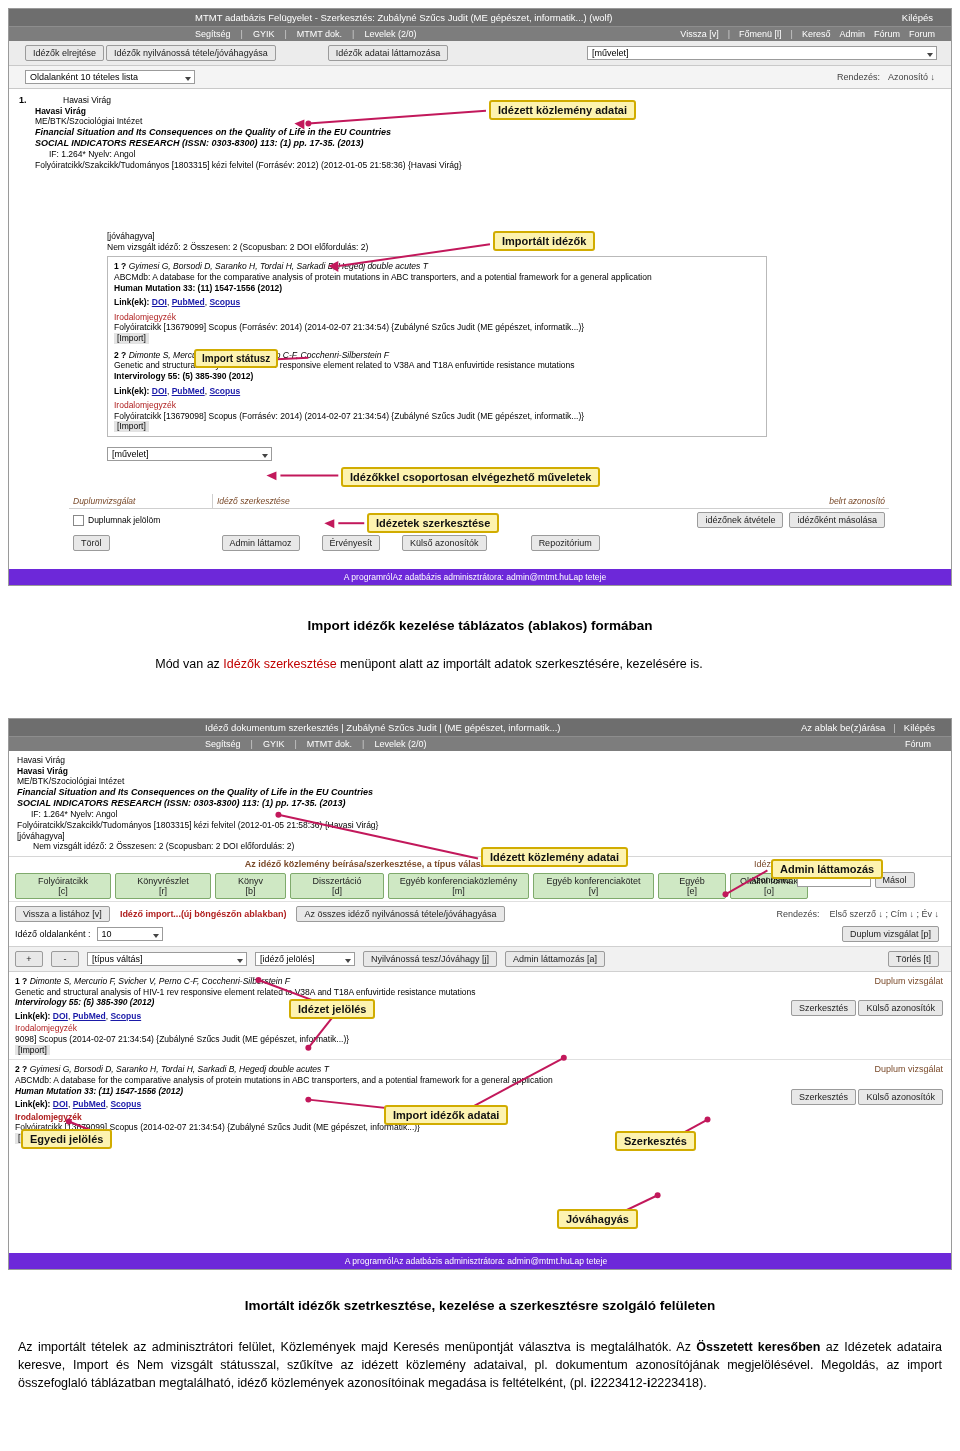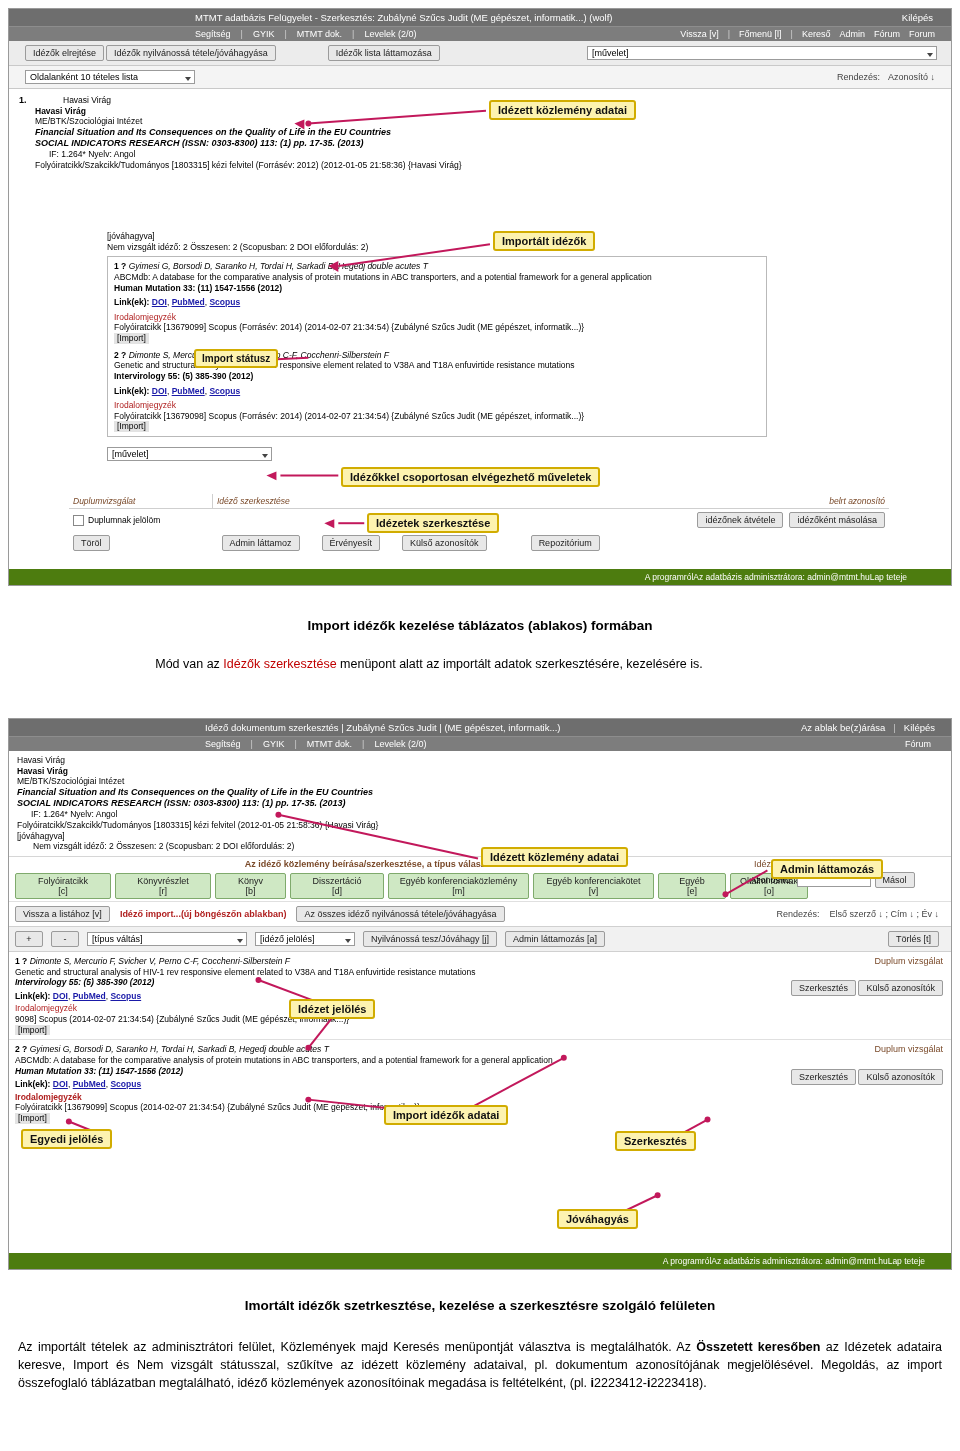--- a/index.html
+++ b/index.html
@@ -8,21 +8,21 @@
 
   
   .shot{position:relative;border:1px solid #9a9a9a;background:#fff;box-sizing:border-box;}
   .titlebar{background:#6e6e6e;color:#fff;font-size:9.5px;padding:3px 6px;display:flex;justify-content:space-between;align-items:center;}
   .menubar{background:#7d7d7d;color:#fff;font-size:9px;padding:2px 6px;display:flex;justify-content:space-between;align-items:center;border-top:1px solid #8d8d8d;}
   .toolbar{background:#ececec;border-bottom:1px solid #c9c9c9;padding:4px 6px;display:flex;align-items:center;gap:8px;font-size:9px;}
   .btn{background:#e8e8e8;border:1px solid #9b9b9b;border-radius:2px;padding:2px 7px;font-size:9px;color:#222;white-space:nowrap;}
   .btn.green{background:#cfe8c4;border-color:#7faa6c;}
   .sel{background:#fff;border:1px solid #9b9b9b;font-size:9px;padding:1px 14px 1px 4px;position:relative;min-width:90px;display:inline-block;}
   .sel:after{content:"";position:absolute;right:3px;top:6px;border-left:3px solid transparent;border-right:3px solid transparent;border-top:4px solid #444;}
-  .footerbar{background:#4d7c0f;color:#fff;font-size:8.5px;padding:3px 8px;display:flex;justify-content:flex-end;}
+  .footerbar{background:#6d28d9;color:#fff;font-size:8.5px;padding:3px 8px;display:flex;justify-content:center;}
 
   
   .callout{position:absolute;background:#fdf3b0;border:2px solid #d1ac00;border-radius:3px;font-size:11px;font-weight:bold;color:#111;padding:2px 7px;white-space:nowrap;z-index:20;}
   .callout.sm{font-size:10px;padding:2px 6px;}
   svg.arrows{position:absolute;left:0;top:0;width:100%;height:100%;overflow:visible;z-index:15;pointer-events:none;}
 
   
   .rec{font-size:8.5px;line-height:1.25;}
   .b{font-weight:bold;}
   .i{font-style:italic;}
@@ -64,21 +64,21 @@
         <span>Kereső</span>
         <span>Admin</span>
         <span>Fórum</span>
         <span>Forum</span>
       </span>
     </div>
 
     <div class="toolbar" style="gap:2px;">
       <span class="btn" style="margin-left:10px;">Idézők elrejtése</span>
       <span class="btn">Idézők nyilvánossá tétele/jóváhagyása</span>
-      <span class="btn" style="margin-left:50px;">Idézők lista láttamozása</span>
+      <span class="btn" style="margin-left:50px;">Idézők adatai láttamozása</span>
       <span style="flex:1"></span>
       <span class="sel" style="min-width:330px;margin-right:8px;">[művelet]</span>
     </div>
 
     <div class="toolbar" style="background:#f4f4f4;">
       <span class="sel" style="min-width:150px;margin-left:10px;">Oldalanként 10 tételes lista</span>
       <span style="flex:1"></span>
       <span style="color:#444">Rendezés:</span>
       <span style="color:#444;margin-right:10px;">Azonosító ↓</span>
     </div>
@@ -281,20 +281,26 @@
       </div>
     </div>
 
     <div style="display:flex;align-items:center;gap:10px;padding:4px 6px;font-size:9px;border-top:1px solid #e0e0e0;">
       <span class="btn">Vissza a listához [v]</span>
       <span class="red b">Idéző import...(új böngészőn ablakban)</span>
       <span class="btn">Az összes idéző nyilvánossá tétele/jóváhagyása</span>
       <span style="flex:1"></span>
       <span style="color:#444">Rendezés:</span>
       <span style="color:#444;margin-right:6px;">Első szerző ↓ ; Cím ↓ ; Év ↓</span>
+    </div>
+    <div style="display:flex;align-items:center;gap:6px;padding:0 6px 4px 6px;font-size:9px;">
+      <span>Idéző oldalanként :</span>
+      <span class="sel" style="min-width:46px;">10</span>
+      <span style="flex:1"></span>
+      <span class="btn" style="margin-right:6px;">Duplum vizsgálat [p]</span>
     </div>
 
     <div style="display:flex;align-items:center;gap:8px;padding:4px 6px;background:#f1f1f1;border-top:1px solid #d0d0d0;border-bottom:1px solid #d0d0d0;">
       <span class="btn" style="width:12px;text-align:center;">+</span>
       <span class="btn" style="width:12px;text-align:center;">-</span>
       <span class="sel" style="min-width:140px;">[típus váltás]</span>
       <span class="sel" style="min-width:80px;">[idéző jelölés]</span>
       <span class="btn">Nyilvánossá tesz/Jóváhagy [j]</span>
       <span class="btn">Admin láttamozás [a]</span>
       <span style="flex:1"></span>

